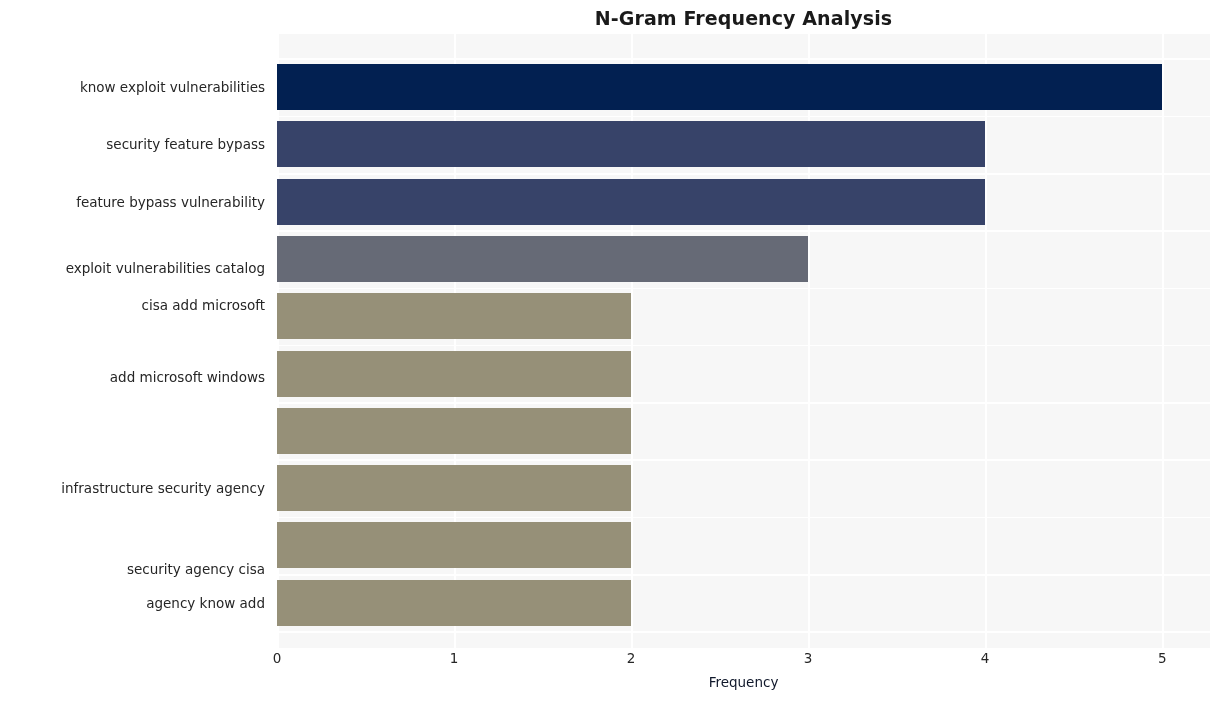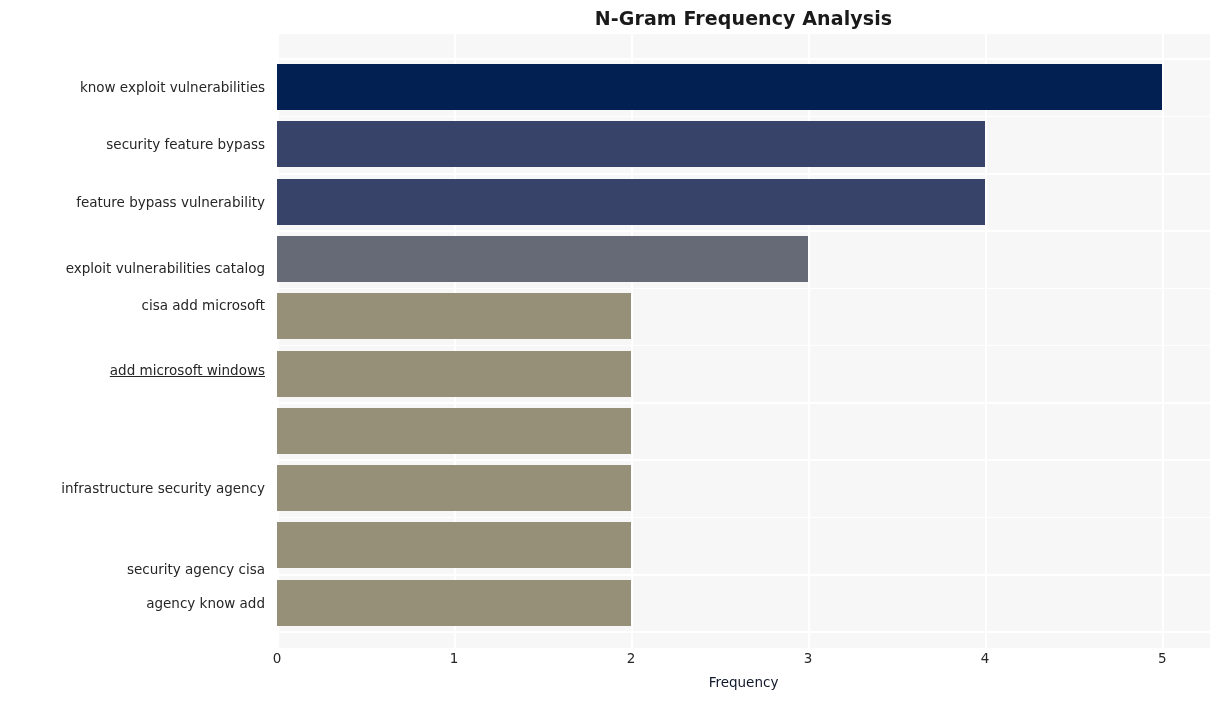--- a/index.html
+++ b/index.html
@@ -162,21 +162,21 @@
       <div class="hgrid" style="top: 597.35px;"></div>
     </div>
 
   <div id="ytick-layer">
 
   <div class="ytick" style="top: 45px;">know exploit vulnerabilities</div>
       <div class="ytick" style="top: 102.3px;">security feature bypass</div>
       <div class="ytick" style="top: 159.6px;">feature bypass vulnerability</div>
       <div class="ytick" style="top: 226px;">exploit vulnerabilities catalog</div>
       <div class="ytick" style="top: 263px;">cisa add microsoft</div>
-      <div class="ytick" style="top: 328px; text-decoration: underline;">add microsoft windows</div>
+      <div class="ytick" style="top: 335px;">add microsoft windows</div>
       <div class="ytick" style="top: 446.1px;">infrastructure security agency</div>
       <div class="ytick" style="top: 503.4px; margin-top: 24px;">security agency cisa</div>
       <div class="ytick" style="top: 560.7px;">agency know add</div>
     </div>
 
   <div id="xtick-layer">
 
   <div class="xtick" style="left: 0px;">0</div>
       <div class="xtick" style="left: 177.04px;">1</div>
       <div class="xtick" style="left: 354.08px;">2</div>

